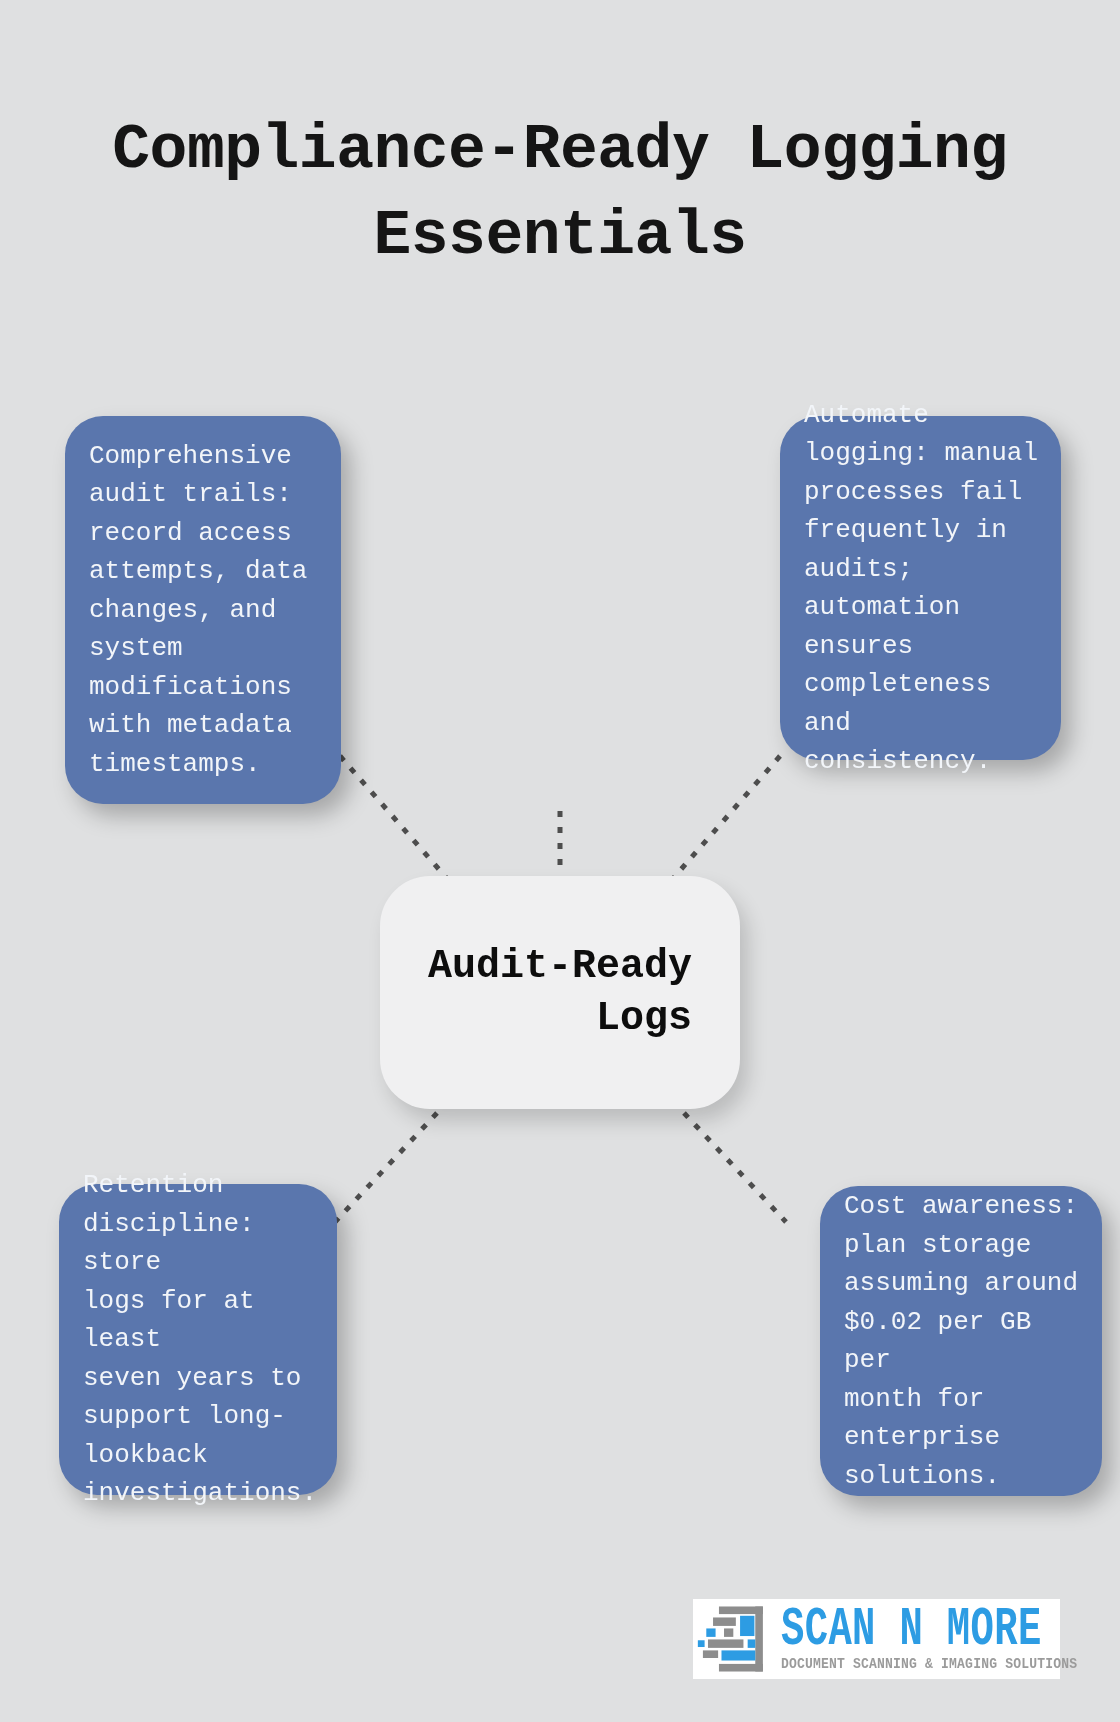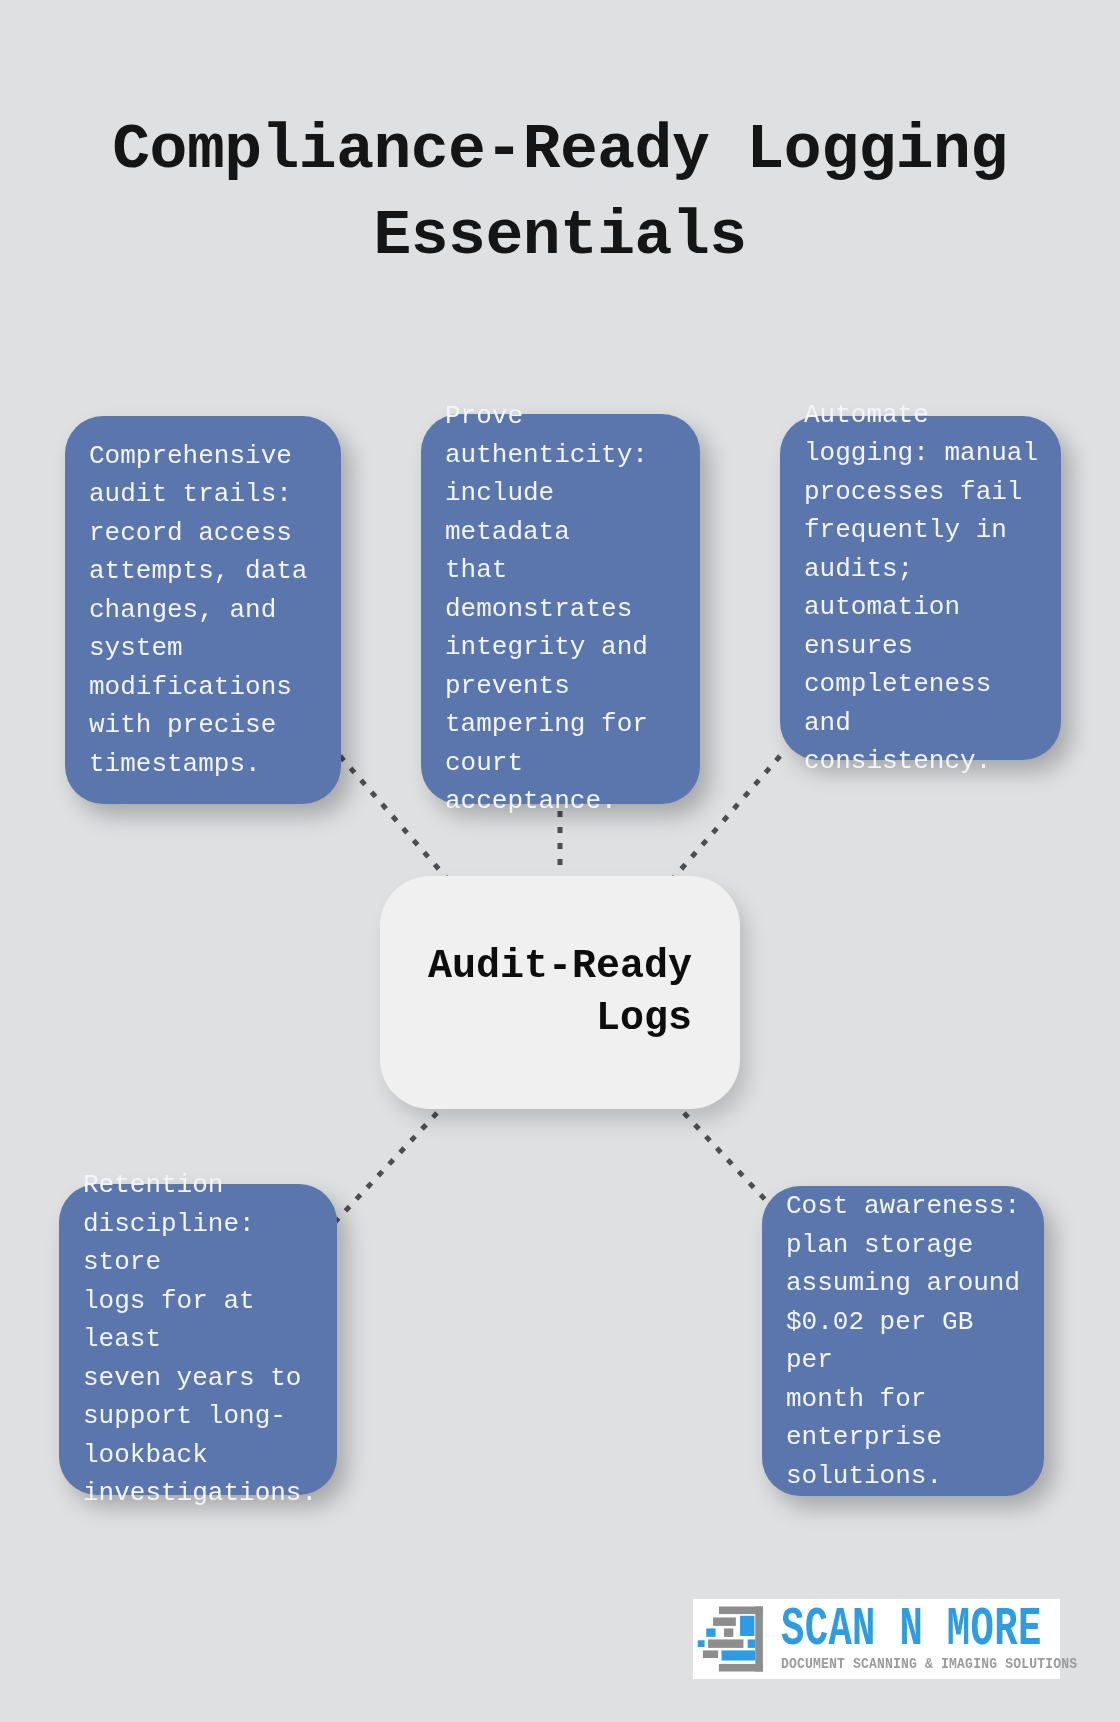--- a/index.html
+++ b/index.html
@@ -44,21 +44,21 @@
     font-size:26px;
     line-height:38.5px;
     white-space:pre-line;
     padding:0 18px 0 24px;
     box-sizing:border-box;
   }
   .node-1{left:65px;  top:400px;  width:276px; height:388px;}
   .node-2{left:421px; top:398px;  width:279px; height:390px;}
   .node-3{left:780px; top:400px;  width:281px; height:344px;}
   .node-4{left:59px;  top:1168px; width:278px; height:311px;}
-  .node-5{left:762px; top:1170px; width:282px; height:310px;}
+  .node-5{left:820px; top:1170px; width:282px; height:310px;}
   .center-node{
     position:absolute;
     left:380px; top:860px;
     width:360px; height:233px;
     background:var(--c-center_fill,#f0f0f1);
     border-radius:50px;
     box-shadow:8px 12px 20px rgba(0,0,0,0.16);
     display:flex;
     align-items:center;
     justify-content:center;
@@ -127,31 +127,22 @@
     </g>
   </svg>
 
   <div class="node node-1">Comprehensive
 audit trails:
 record access
 attempts, data
 changes, and
 system
 modifications
-with precise
+with metadata
 timestamps.</div>
-  <div class="node node-2">Prove
-authenticity:
-include metadata
-that
-demonstrates
-integrity and
-prevents
-tampering for
-court acceptance.</div>
   <div class="node node-3">Automate
 logging: manual
 processes fail
 frequently in
 audits;
 automation
 ensures
 completeness
 and consistency.</div>
   <div class="node node-4">Retention

